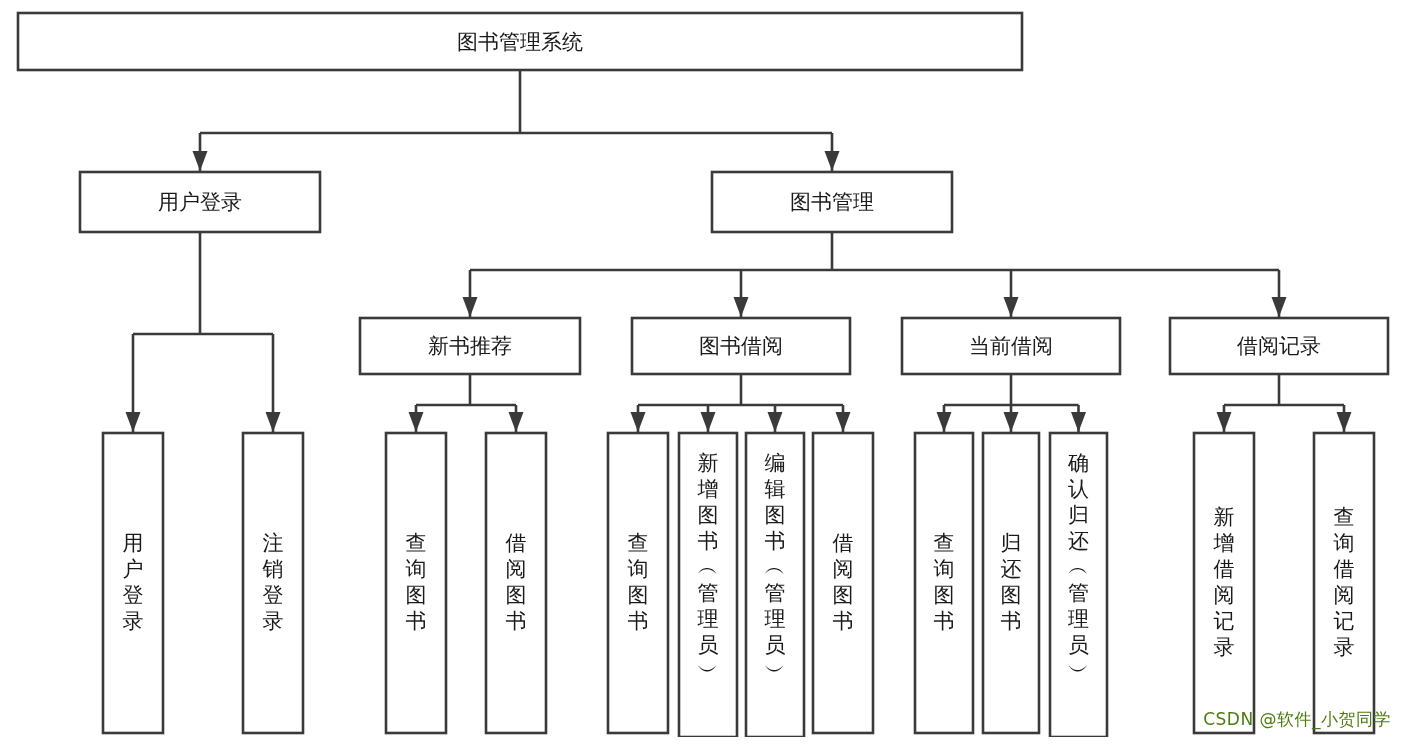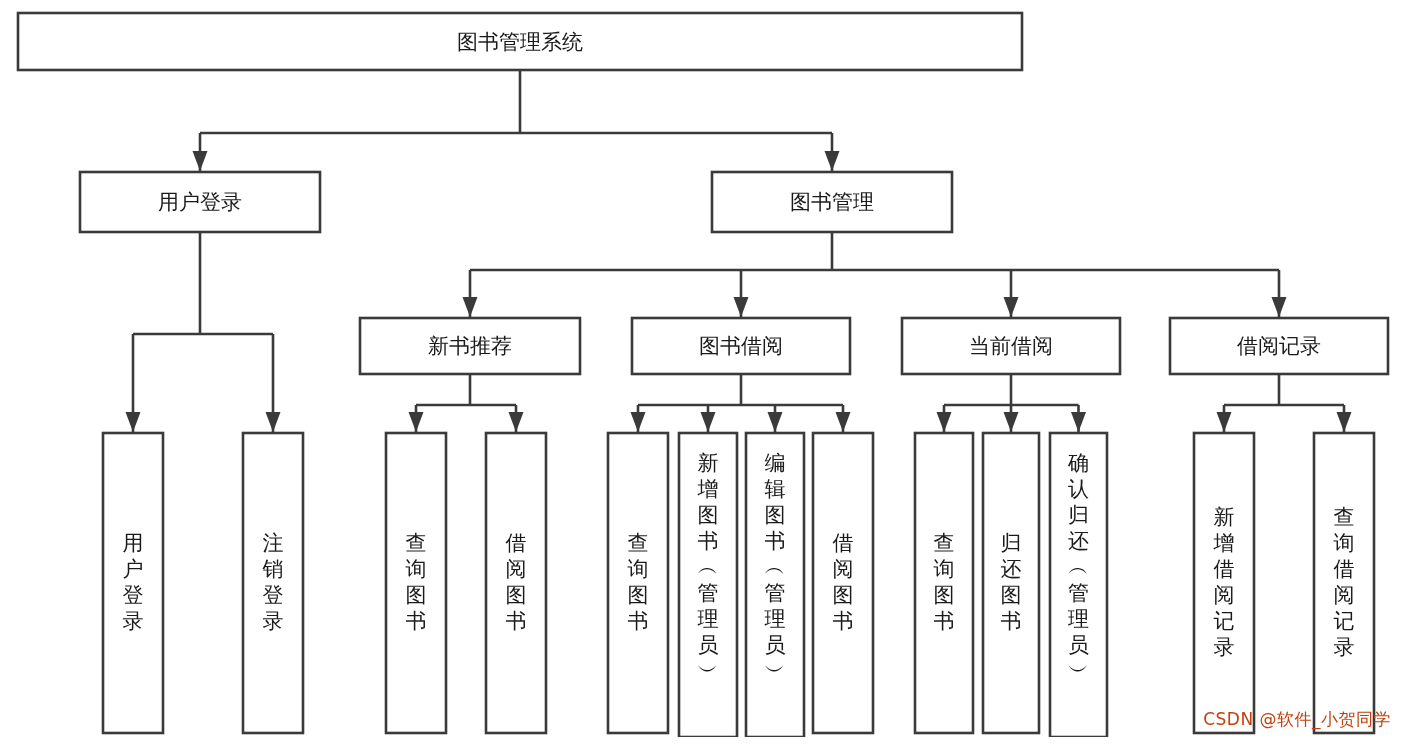--- a/index.html
+++ b/index.html
@@ -54,21 +54,21 @@
     text-anchor: middle;
     dominant-baseline: middle;
     white-space: pre;
   }
   .watermark-text {
     position: absolute;
     right: 14px;
     bottom: 6px;
     font-family: "DejaVu Sans", "Liberation Sans", sans-serif;
     font-size: 17px;
-    color: #c2410c;
+    color: #4d7c0f;
     letter-spacing: 0.5px;
     user-select: none;
     pointer-events: none;
     margin-top: 40px;
   }
 </style>
 </head>
 <body>
 
 <div id="diagram-root">

